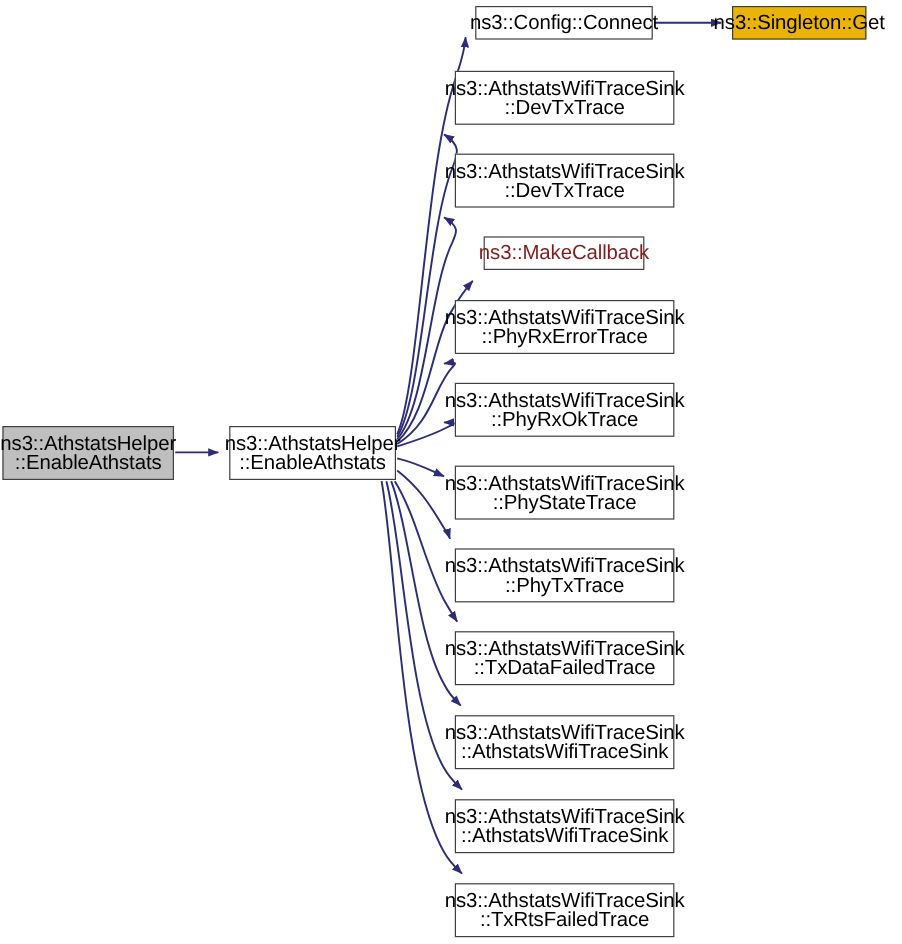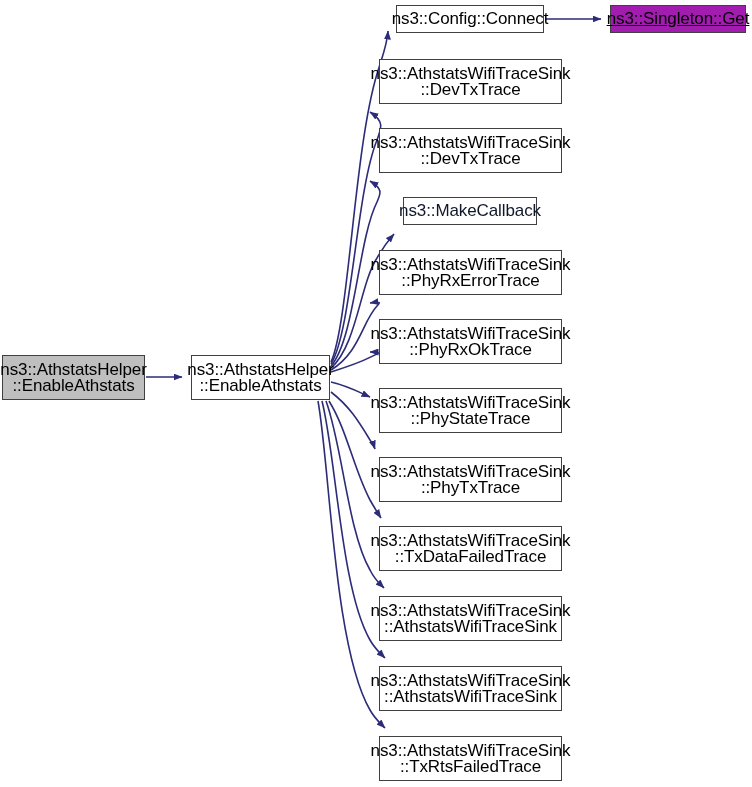--- a/index.html
+++ b/index.html
@@ -81,32 +81,32 @@
         <span class="line">ns3::AthstatsHelper</span>
         <span class="line">::EnableAthstats</span>
       </div>
       <div class="node" style="left: 191px; top: 355px; width: 139px; height: 45px; border-color: rgb(64, 64, 64); background: rgb(255, 255, 255); color: rgb(0, 0, 0);">
         <span class="line">ns3::AthstatsHelper</span>
         <span class="line">::EnableAthstats</span>
       </div>
       <div class="node" style="left: 396px; top: 5px; width: 148px; height: 28px; border-color: rgb(64, 64, 64); background: rgb(255, 255, 255); color: rgb(0, 0, 0);">
         <span class="line">ns3::Config::Connect</span>
       </div>
-      <div class="node" style="left: 610px; top: 5px; width: 136px; height: 28px; border-color: rgb(64, 64, 64); background: #a21caf; color: rgb(0, 0, 0); text-decoration: underline;">
+      <div class="node" style="left: 610px; top: 5px; width: 112px; height: 28px; border-color: rgb(64, 64, 64); background: #eab308; color: rgb(0, 0, 0);">
         <span class="line">ns3::Singleton::Get</span>
       </div>
       <div class="node" style="left: 379px; top: 59px; width: 183px; height: 45px; border-color: rgb(64, 64, 64); background: rgb(255, 255, 255); color: rgb(0, 0, 0);">
         <span class="line">ns3::AthstatsWifiTraceSink</span>
         <span class="line">::DevTxTrace</span>
       </div>
       <div class="node" style="left: 379px; top: 128px; width: 183px; height: 45px; border-color: rgb(64, 64, 64); background: rgb(255, 255, 255); color: rgb(0, 0, 0);">
         <span class="line">ns3::AthstatsWifiTraceSink</span>
         <span class="line">::DevTxTrace</span>
       </div>
-      <div class="node" style="left: 403px; top: 197px; width: 134px; height: 28px; border-color: rgb(64, 64, 64); background: rgb(255, 255, 255); color: #0f172a;">
+      <div class="node" style="left: 403px; top: 197px; width: 134px; height: 28px; border-color: rgb(64, 64, 64); background: rgb(255, 255, 255); color: #7f1d1d;">
         <span class="line">ns3::MakeCallback</span>
       </div>
       <div class="node" style="left: 379px; top: 250px; width: 183px; height: 45px; border-color: rgb(64, 64, 64); background: rgb(255, 255, 255); color: rgb(0, 0, 0);">
         <span class="line">ns3::AthstatsWifiTraceSink</span>
         <span class="line">::PhyRxErrorTrace</span>
       </div>
       <div class="node" style="left: 379px; top: 319px; width: 183px; height: 45px; border-color: rgb(64, 64, 64); background: rgb(255, 255, 255); color: rgb(0, 0, 0);">
         <span class="line">ns3::AthstatsWifiTraceSink</span>
         <span class="line">::PhyRxOkTrace</span>
       </div>

